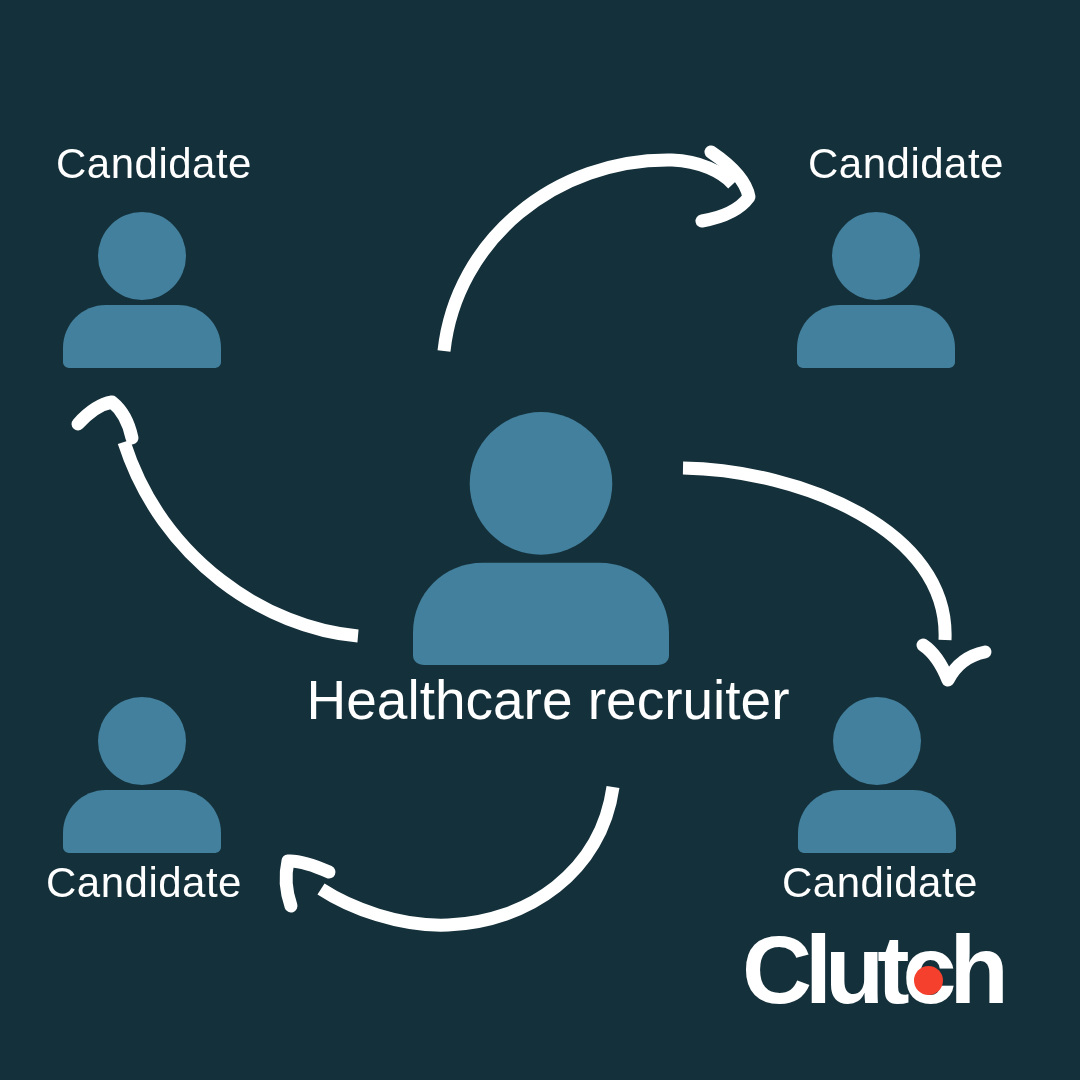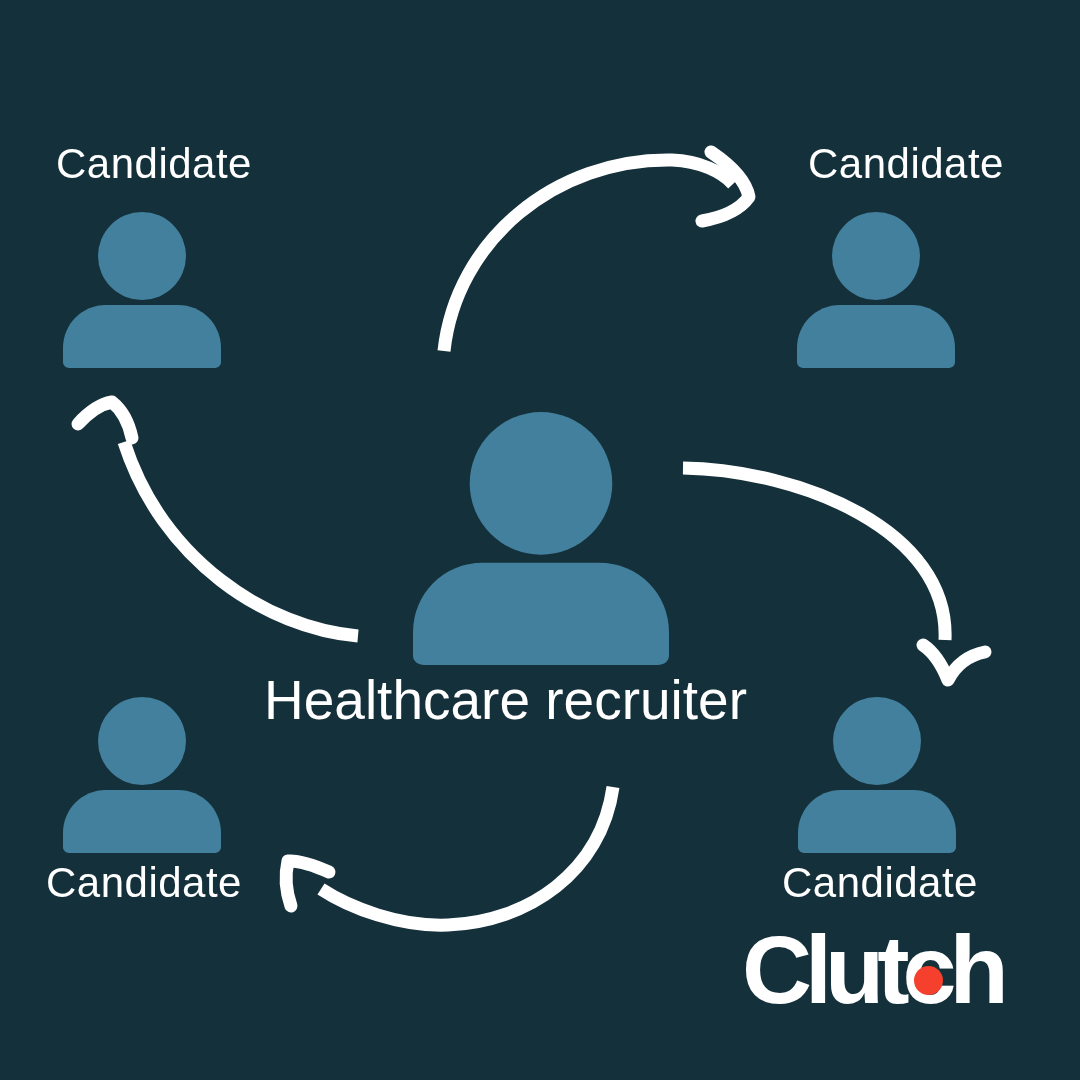--- a/index.html
+++ b/index.html
@@ -36,21 +36,22 @@
     width:240px;
     text-align:center;
     color:var(--text);
     font-size:42px;
     line-height:1.2;
     letter-spacing:0.5px;
     white-space:nowrap;
   }
   .title{
     position:absolute;
-    left:264px;top:667px;width:600px;
+    left:248px;top:667px;width:600px;
+    text-align:center;
     color:var(--text);
     font-size:55px;
     line-height:1.2;
     white-space:nowrap;
   }
   .logo{
     position:absolute;
     left:742px;top:921px;
     color:var(--logo-text);
     font-size:97px;

